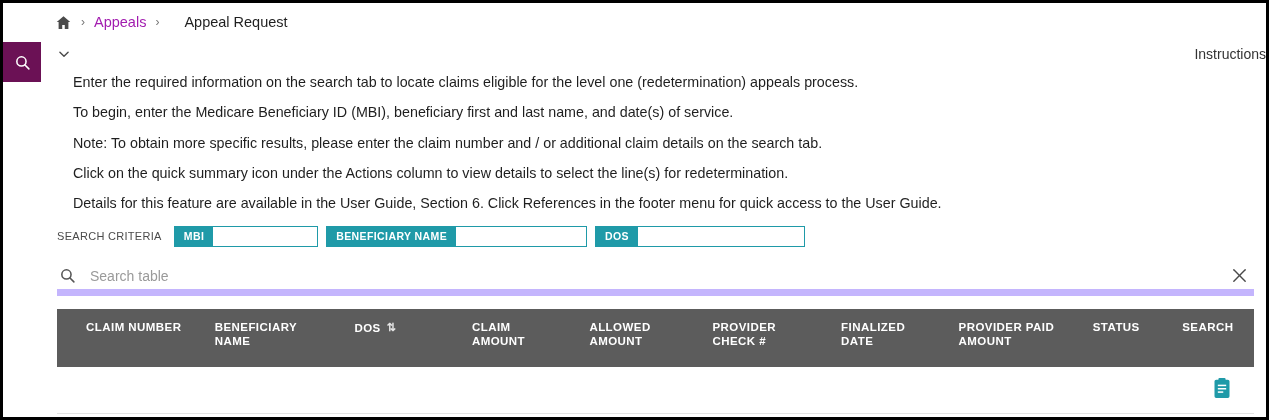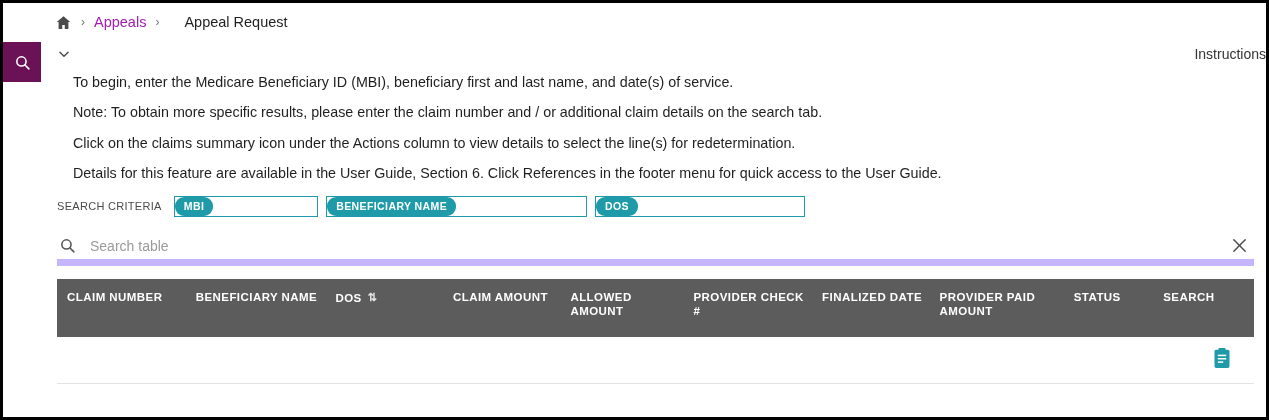--- a/index.html
+++ b/index.html
@@ -133,21 +133,20 @@
   .field .tag {
     background: #1f9aa8;
     color: #ffffff;
     font-size: 10.5px;
     font-weight: bold;
     letter-spacing: 0.4px;
     display: flex;
     align-items: center;
     padding: 0 9px;
     white-space: nowrap;
-    border-radius: 9px;
   }
   .field input {
     border: none;
     outline: none;
     font-size: 12px;
     font-family: "Liberation Sans", sans-serif;
     padding: 0 6px;
     background: #fff;
     color: #222;
   }
@@ -197,20 +196,21 @@
     font-weight: bold;
     letter-spacing: 0.45px;
     text-align: left;
     padding: 12px 0 12px 10px;
     vertical-align: top;
     height: 58px;
     line-height: 1.18;
   }
   table.data thead th .hdr-inner {
     display: inline-block;
+    margin-left: 19px;
   }
   table.data thead th.sortable { cursor: pointer; white-space: nowrap; }
   .sort-arrow {
     display: inline-block;
     margin-left: 6px;
     font-size: 11px;
     opacity: 0.85;
     vertical-align: 1px;
   }
   th.col-claim { width: 11.5%; }
@@ -271,23 +271,24 @@
     <div class="instr-header">
       <span class="chevron">
         <svg width="14" height="14" viewBox="0 0 24 24" fill="none" stroke="#4a4a4a" stroke-width="2.4" stroke-linecap="round" stroke-linejoin="round">
           <polyline points="5,9 12,16 19,9"></polyline>
         </svg>
       </span>
       <span>Instructions</span>
     </div>
 
     <div class="instr-body">
+      <p class="instr-line">Enter the required information on the search tab to locate claims eligible for the level one (redetermination) appeals process.</p>
       <p class="instr-line">To begin, enter the Medicare Beneficiary ID (MBI), beneficiary first and last name, and date(s) of service.</p>
       <p class="instr-line">Note: To obtain more specific results, please enter the claim number and / or additional claim details on the search tab.</p>
-      <p class="instr-line">Click on the claims summary icon under the Actions column to view details to select the line(s) for redetermination.</p>
+      <p class="instr-line">Click on the quick summary icon under the Actions column to view details to select the line(s) for redetermination.</p>
       <p class="instr-line">Details for this feature are available in the User Guide, Section 6. Click References in the footer menu for quick access to the User Guide.</p>
     </div>
 
     <div class="criteria-row">
       <span class="criteria-label">SEARCH CRITERIA</span>
 
       <div class="field mbi">
         <span class="tag">MBI</span>
         <input type="text" placeholder="" style="">
       </div>

